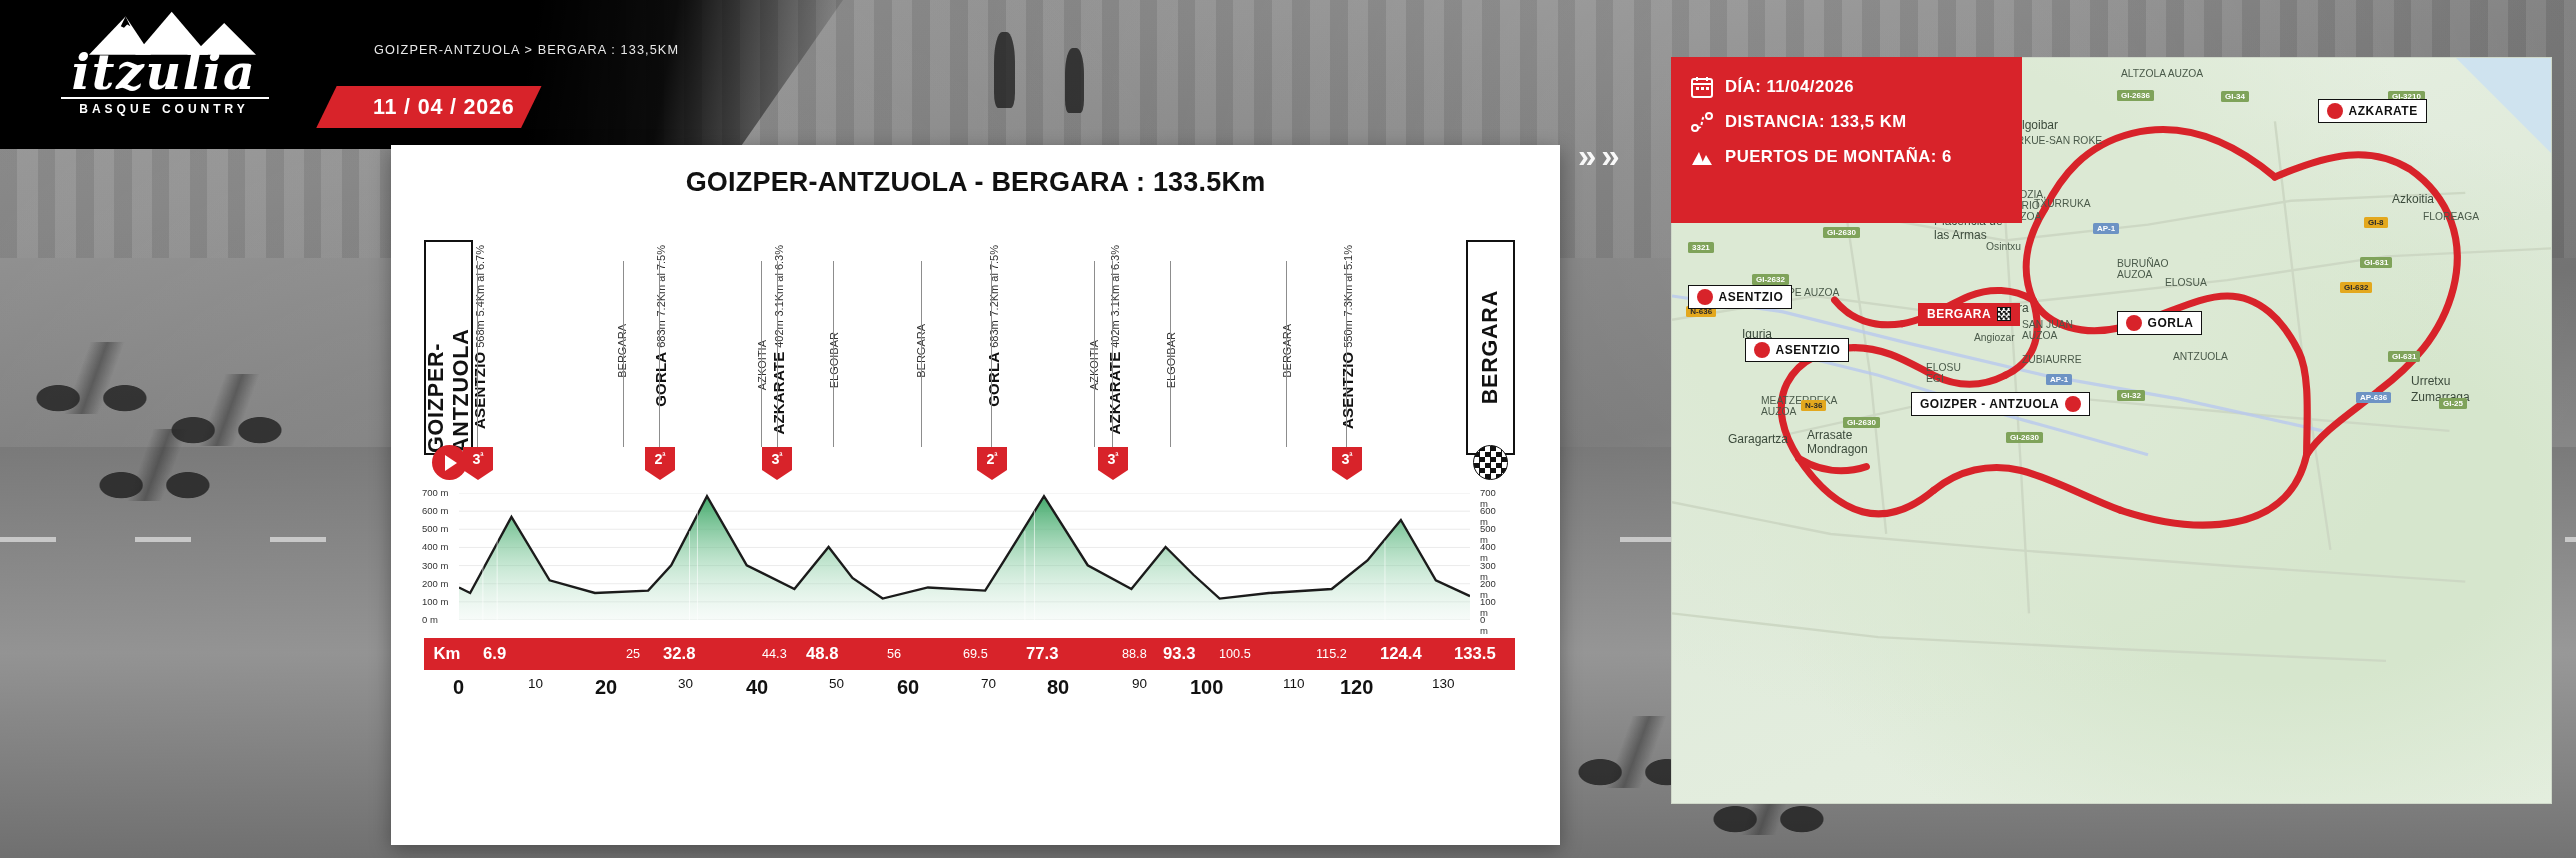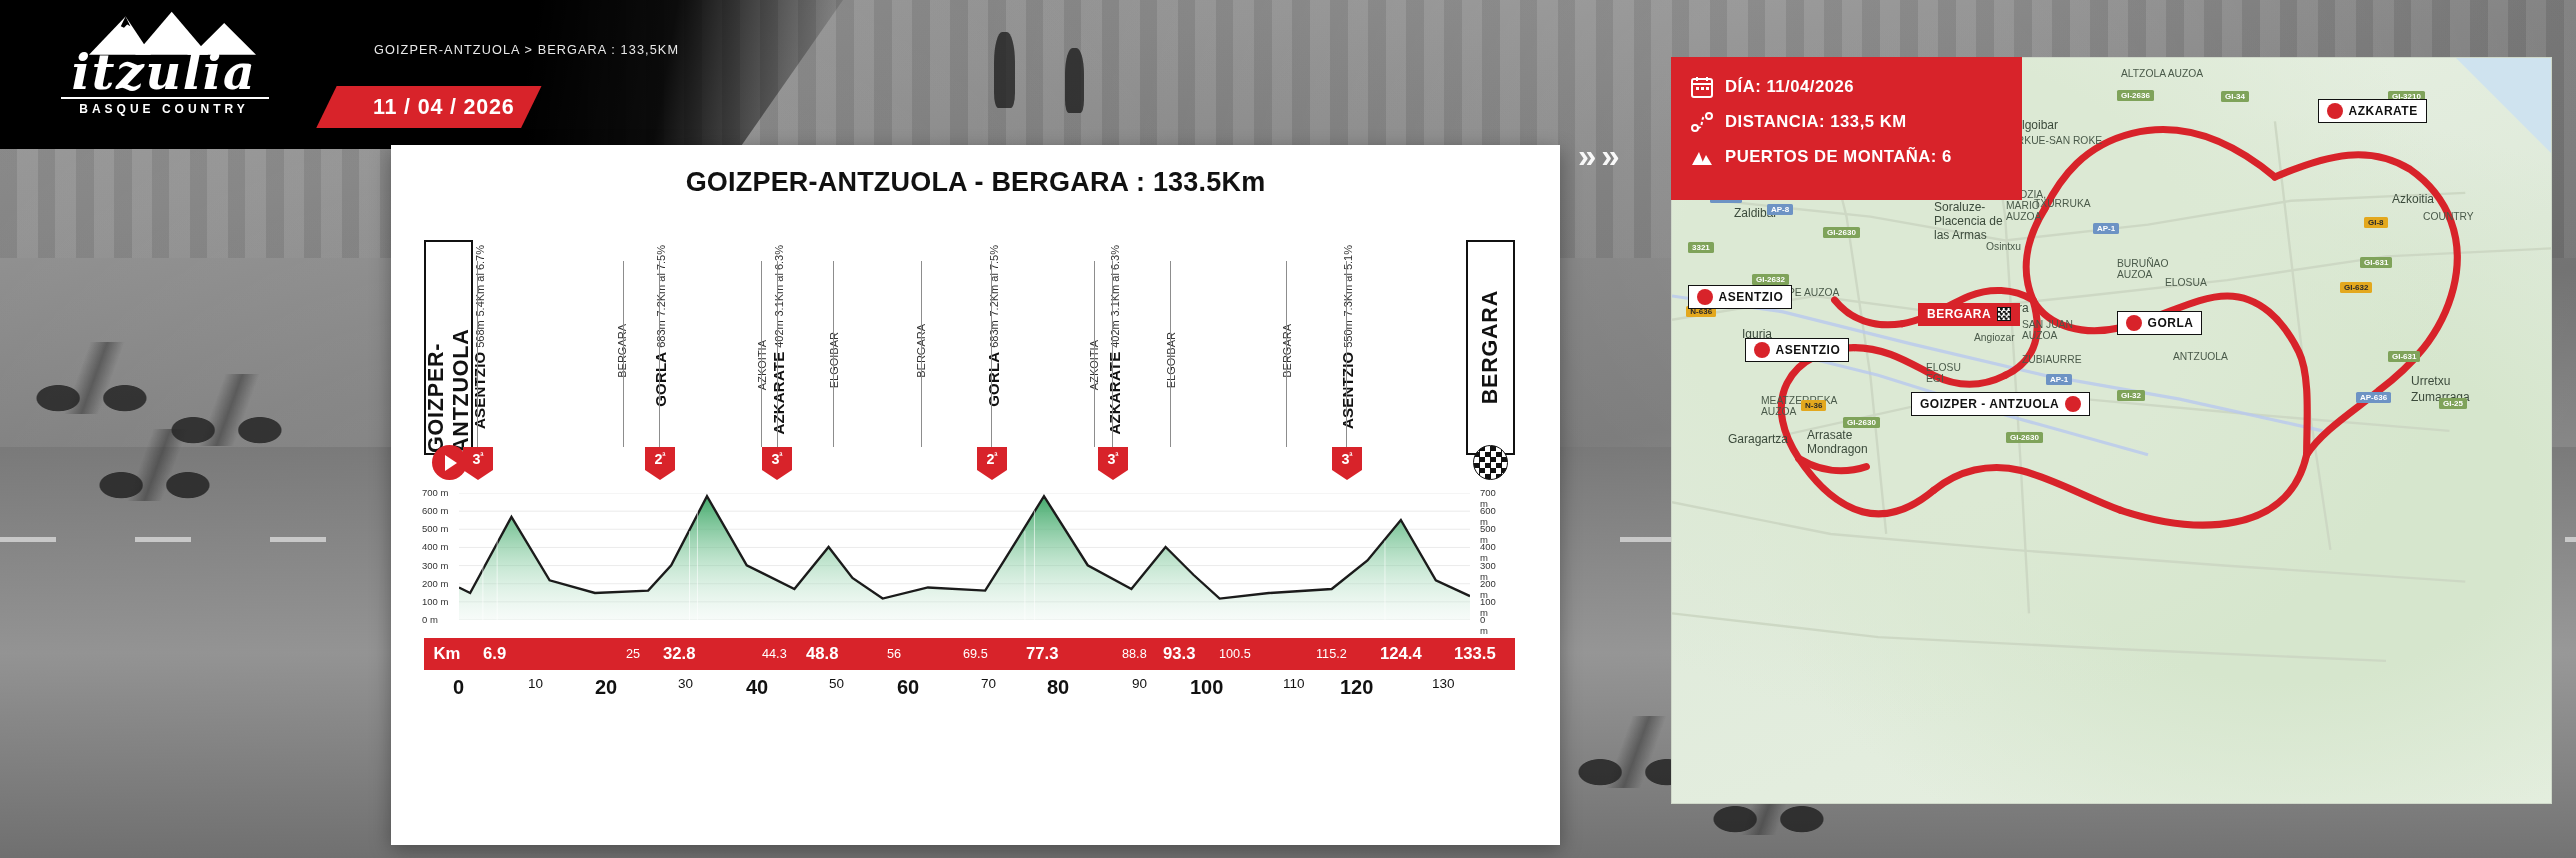--- a/index.html
+++ b/index.html
@@ -225,21 +225,21 @@
   }
   .city-tag.red { background: #d8232a; color: #fff; border-color: #d8232a; }
   .chk {
     width: 14.3px; height: 14.3px;
     background: repeating-conic-gradient(#111 0% 25%, #fff 0% 50%) 0 0/4.8px 4.8px;
     border: 0.8px solid #111;
   }
 
   
   #info-box {
-    position: absolute; left: 1671px; top: 57px; width: 351px; height: 143px;
+    position: absolute; left: 1671px; top: 57px; width: 351px; height: 166px;
     background: #d8232a; color: #fff; z-index: 9; padding: 17.5px 19px;
   }
   #info-box .row { display: flex; align-items: center; gap: 11px; margin-bottom: 11px; font-size: 16.7px; font-weight: bold; letter-spacing: 0.5px; }
   #info-box .row:last-child { margin-bottom: 0; }
   #info-box .ic { width: 24px; height: 24px; flex: 0 0 24px; }
   svg { display: block; }
 </style>
 </head>
 <body>
 
@@ -511,21 +511,21 @@
   <div class="map-label" style="left:80px;top:127px;">Areitio</div>
   <div class="map-label" style="left:215px;top:111px;">AZITAIN</div>
   <div class="map-label big" style="left:262px;top:118px;">Eibar</div>
   <div class="map-label" style="left:223px;top:94px;">AMANA</div>
   <div class="map-label" style="left:274px;top:86px;width:56px;white-space:normal;">MALLAGA AUZOA</div>
   <div class="map-label big" style="left:62px;top:148px;">Zaldibar</div>
   <div class="map-label" style="left:334px;top:131px;width:67px;white-space:normal;">EZOZIA, MARIO AUZOA</div>
   <div class="map-label big" style="left:262px;top:142px;width:87px;white-space:normal;">Soraluze-Placencia de las Armas</div>
   <div class="map-label" style="left:362px;top:140px;">TXURRUKA</div>
   <div class="map-label big" style="left:720px;top:134px;">Azkoitia</div>
-  <div class="map-label" style="left:751px;top:153px;">COUNTRY</div>
+  <div class="map-label" style="left:751px;top:153px;">FLOREAGA</div>
   <div class="map-label" style="left:314px;top:183px;">Osintxu</div>
   <div class="map-label" style="left:445px;top:200px;width:48px;white-space:normal;">BURUÑAO AUZOA</div>
   <div class="map-label" style="left:493px;top:219px;">ELOSUA</div>
   <div class="map-label" style="left:350px;top:226px;width:52px;white-space:normal;margin-top:35px;">SAN JUAN AUZOA</div>
   <div class="map-label big" style="left:52px;top:240px;">Elorrio</div>
   <div class="map-label" style="left:89px;top:229px;">ALDAPE AUZOA</div>
   <div class="map-label big" style="left:314px;top:243px;">Bergara</div>
   <div class="map-label big" style="left:70px;top:269px;">Iguria</div>
   <div class="map-label" style="left:302px;top:274px;">Angiozar</div>
   <div class="map-label" style="left:350px;top:296px;text-align:center;">ZUBIAURRE</div>

